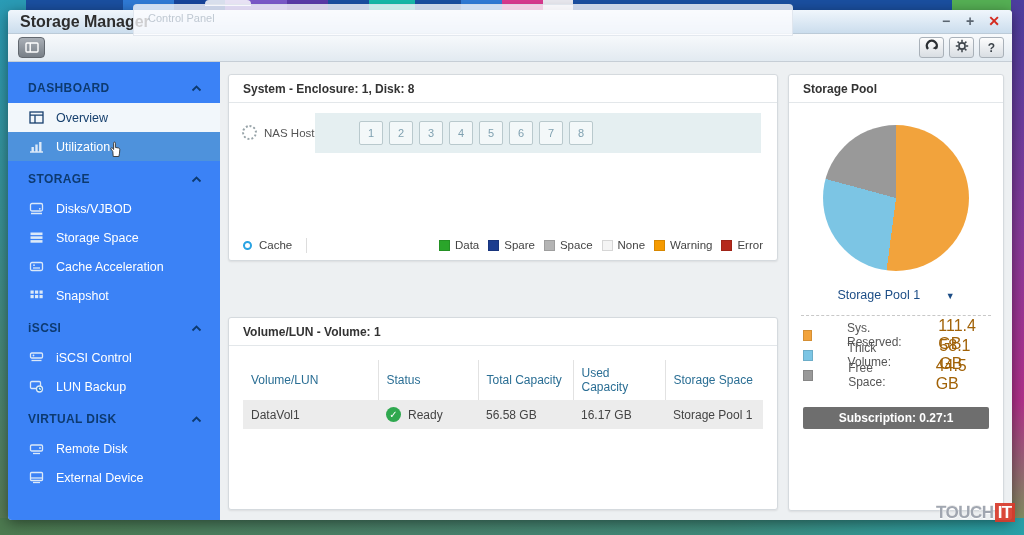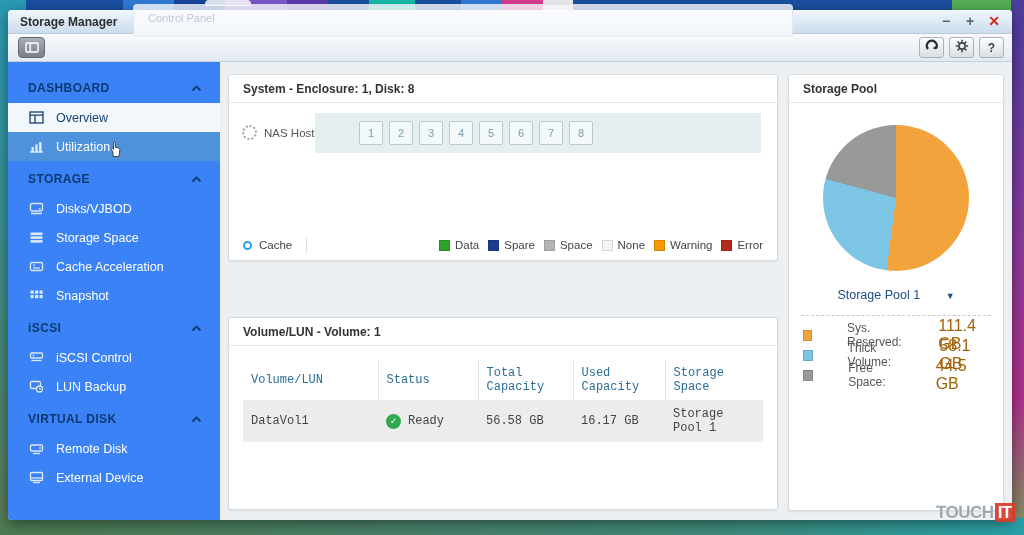--- a/index.html
+++ b/index.html
@@ -18,21 +18,21 @@
     background:rgba(252,253,255,0.78); border-radius:4px 4px 0 0; border:1px solid rgba(205,215,225,0.55);
     padding:7px 0 8px 14px; font-size:11px; color:rgba(145,160,175,0.55); pointer-events:none; }
   .ghost-bump { position:absolute; left:205px; top:0; width:46px; height:6px; z-index:30;
     background:rgba(250,250,252,0.85); border-radius:4px 4px 0 0; }
 
   .window { position:absolute; left:8px; top:10px; width:1004px; height:510px; z-index:20;
     background:#edf0f3; border-radius:4px; box-shadow:0 3px 14px rgba(0,0,0,0.45); overflow:hidden;
     display:flex; flex-direction:column; }
   .titlebar { height:24px; flex:0 0 24px; background:linear-gradient(180deg,#f0f6fc,#cbdded);
     border-bottom:1px solid #bccbd8; display:flex; align-items:center; padding:0 8px 0 12px; }
-  .win-title { font-size:12px; font-weight:bold; color:#2d2d2d; }
+  .win-title { font-size:16px; font-weight:bold; color:#2d2d2d; }
   .win-controls { margin-left:auto; display:flex; gap:4px; }
   .win-btn { width:20px; height:18px; text-align:center; line-height:17px; font-size:14px; font-weight:bold;
     color:#5a6570; cursor:pointer; }
   .win-btn.close { color:#d42a1e; }
 
   .toolbar { height:28px; flex:0 0 28px; background:linear-gradient(180deg,#f8fafc,#e2eaf1);
     border-bottom:1px solid #c6ced6; position:relative; }
   .tb-left-btn { position:absolute; left:10px; top:3px; width:27px; height:21px; border-radius:4px;
     background:linear-gradient(180deg,#a9afb6,#787f87); border:1px solid #62686f;
     display:flex; align-items:center; justify-content:center; color:#fff; cursor:pointer; }
@@ -73,21 +73,21 @@
 
   .sys-legend { position:absolute; left:0; right:0; bottom:0; height:30px; display:flex; align-items:center;
     padding:0 14px; }
   .cache-ring { width:9px; height:9px; border:2.5px solid #29a3e3; border-radius:50%; margin-right:7px; }
   .legend-label { font-size:11.5px; color:#444; }
   .legend-div { width:1px; height:15px; background:#ddd; margin:0 14px; }
   .legend-right { margin-left:auto; display:flex; align-items:center; gap:9px; }
   .legend-item { display:flex; align-items:center; gap:5px; }
   .legend-sq { width:11px; height:11px; border:1px solid rgba(0,0,0,0.12); }
 
-  .vol-table { width:calc(100% - 28px); margin:14px 14px 0 14px; border-collapse:collapse; table-layout:fixed;font-family:Liberation Mono, monospace; }
+  .vol-table { width:calc(100% - 28px); margin:14px 14px 0 14px; border-collapse:collapse; table-layout:fixed; }
   .vol-table th { text-align:left; font-weight:normal; font-size:12px; color:#2a6e94; padding:6px 8px;
     border-left:1px solid #e2e2e2; }
   .vol-table th:first-child { border-left:none; }
   .vol-table td { font-size:12px; color:#444; padding:7px 8px; background:#ececec; }
   .status-cell { display:flex; align-items:center; gap:7px; }
   .check-circle { width:15px; height:15px; border-radius:50%; background:#2fa84f; color:#fff; font-size:10px;
     display:flex; align-items:center; justify-content:center; }
 
   .pie { width:146px; height:146px; border-radius:50%; margin:22px auto 0 auto; }
   .pool-select { margin-top:17px; text-align:center; font-size:12.5px; color:#1c4d86; cursor:pointer; }
@@ -406,20 +406,21 @@
                 <span class="legend-sq" style="background: rgb(124, 197, 228);"></span>
                 <span class="pool-label">Thick Volume:</span>
                 <span class="pool-value">58.1 GB</span>
               </div>
               <div class="pool-row">
                 <span class="legend-sq" style="background: rgb(153, 153, 153);"></span>
                 <span class="pool-label">Free Space:</span>
                 <span class="pool-value">44.5 GB</span>
               </div>
             </div>
+          <div class="subscription">Subscription: 0.27:1</div>
         </div>
       </div>
     </div>
   </div>
 
   <div class="ghost-win">
     <span>Control Panel</span>
   </div>
 
   <div class="watermark">

